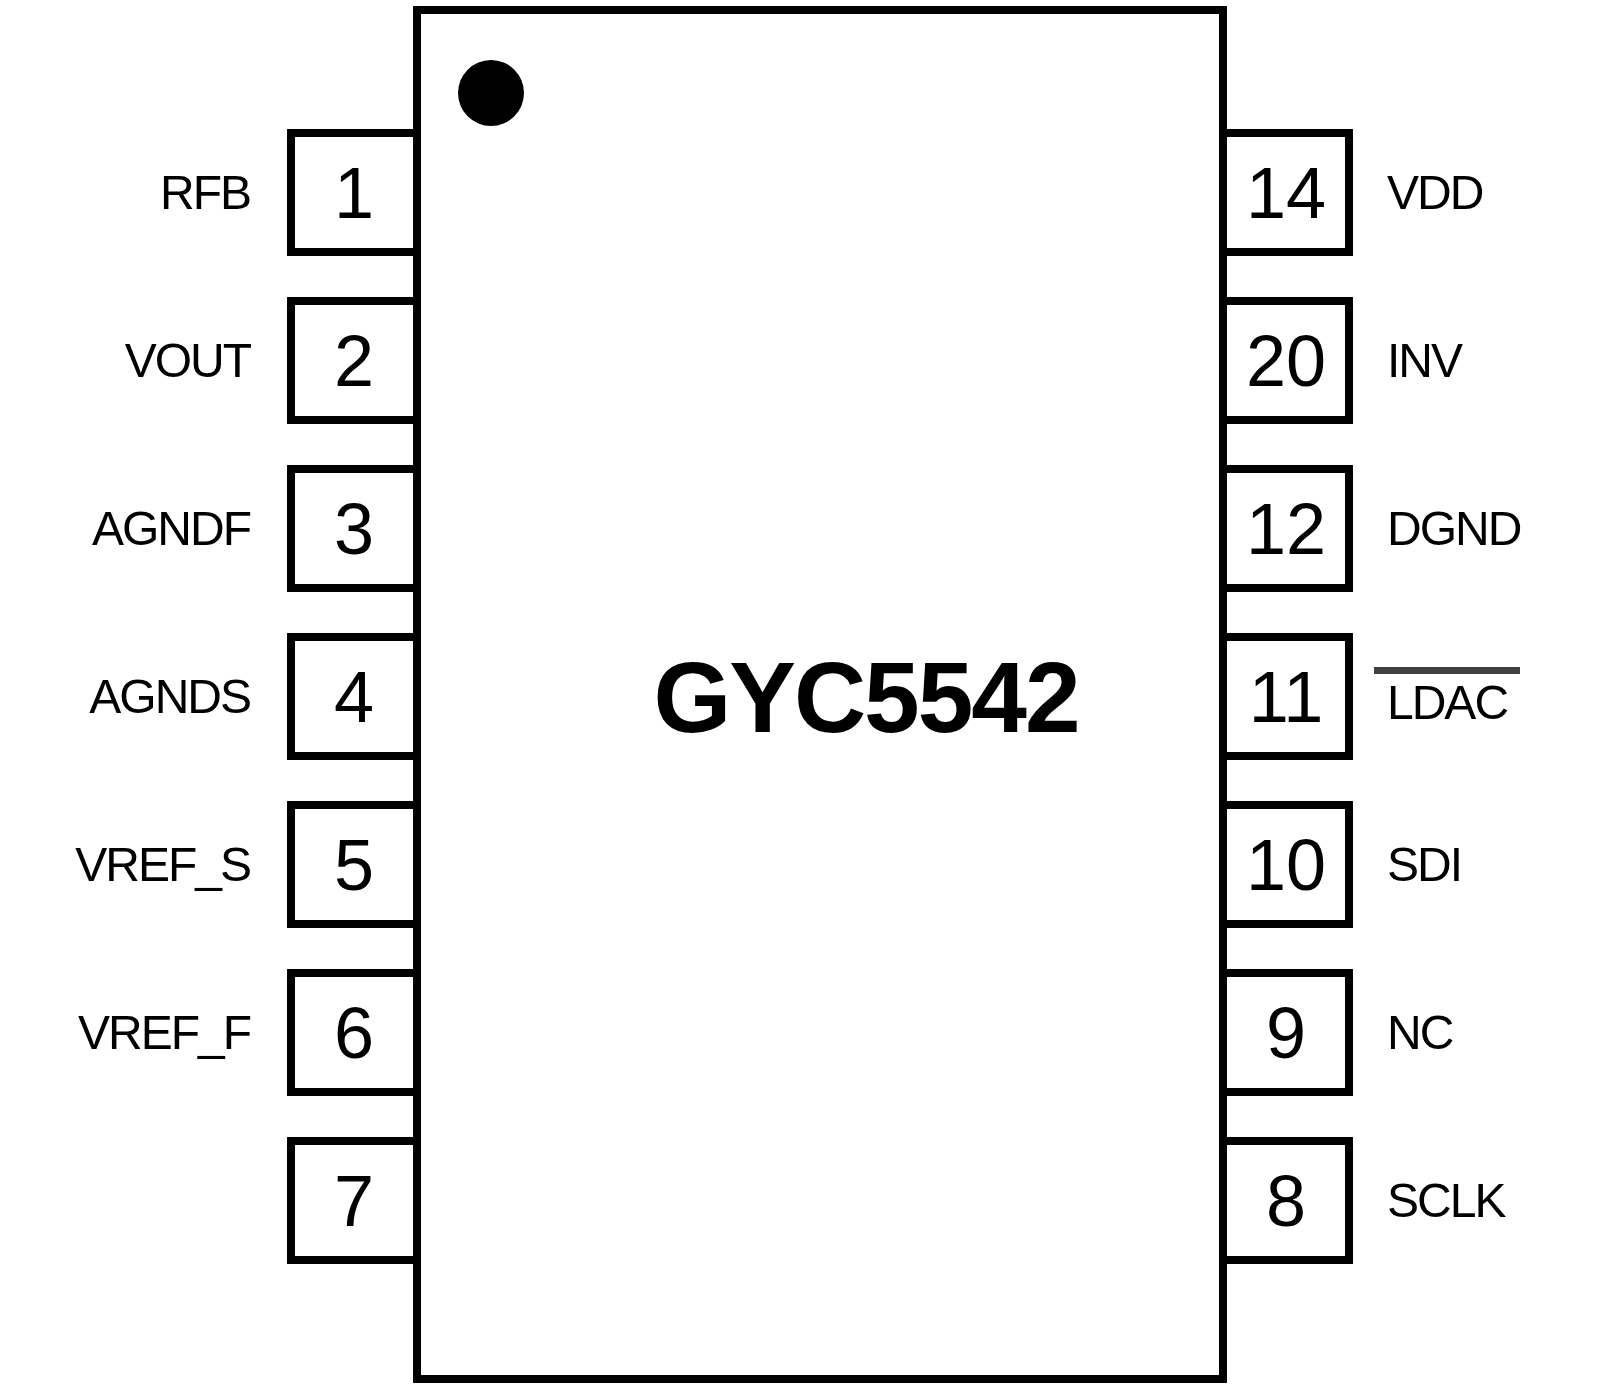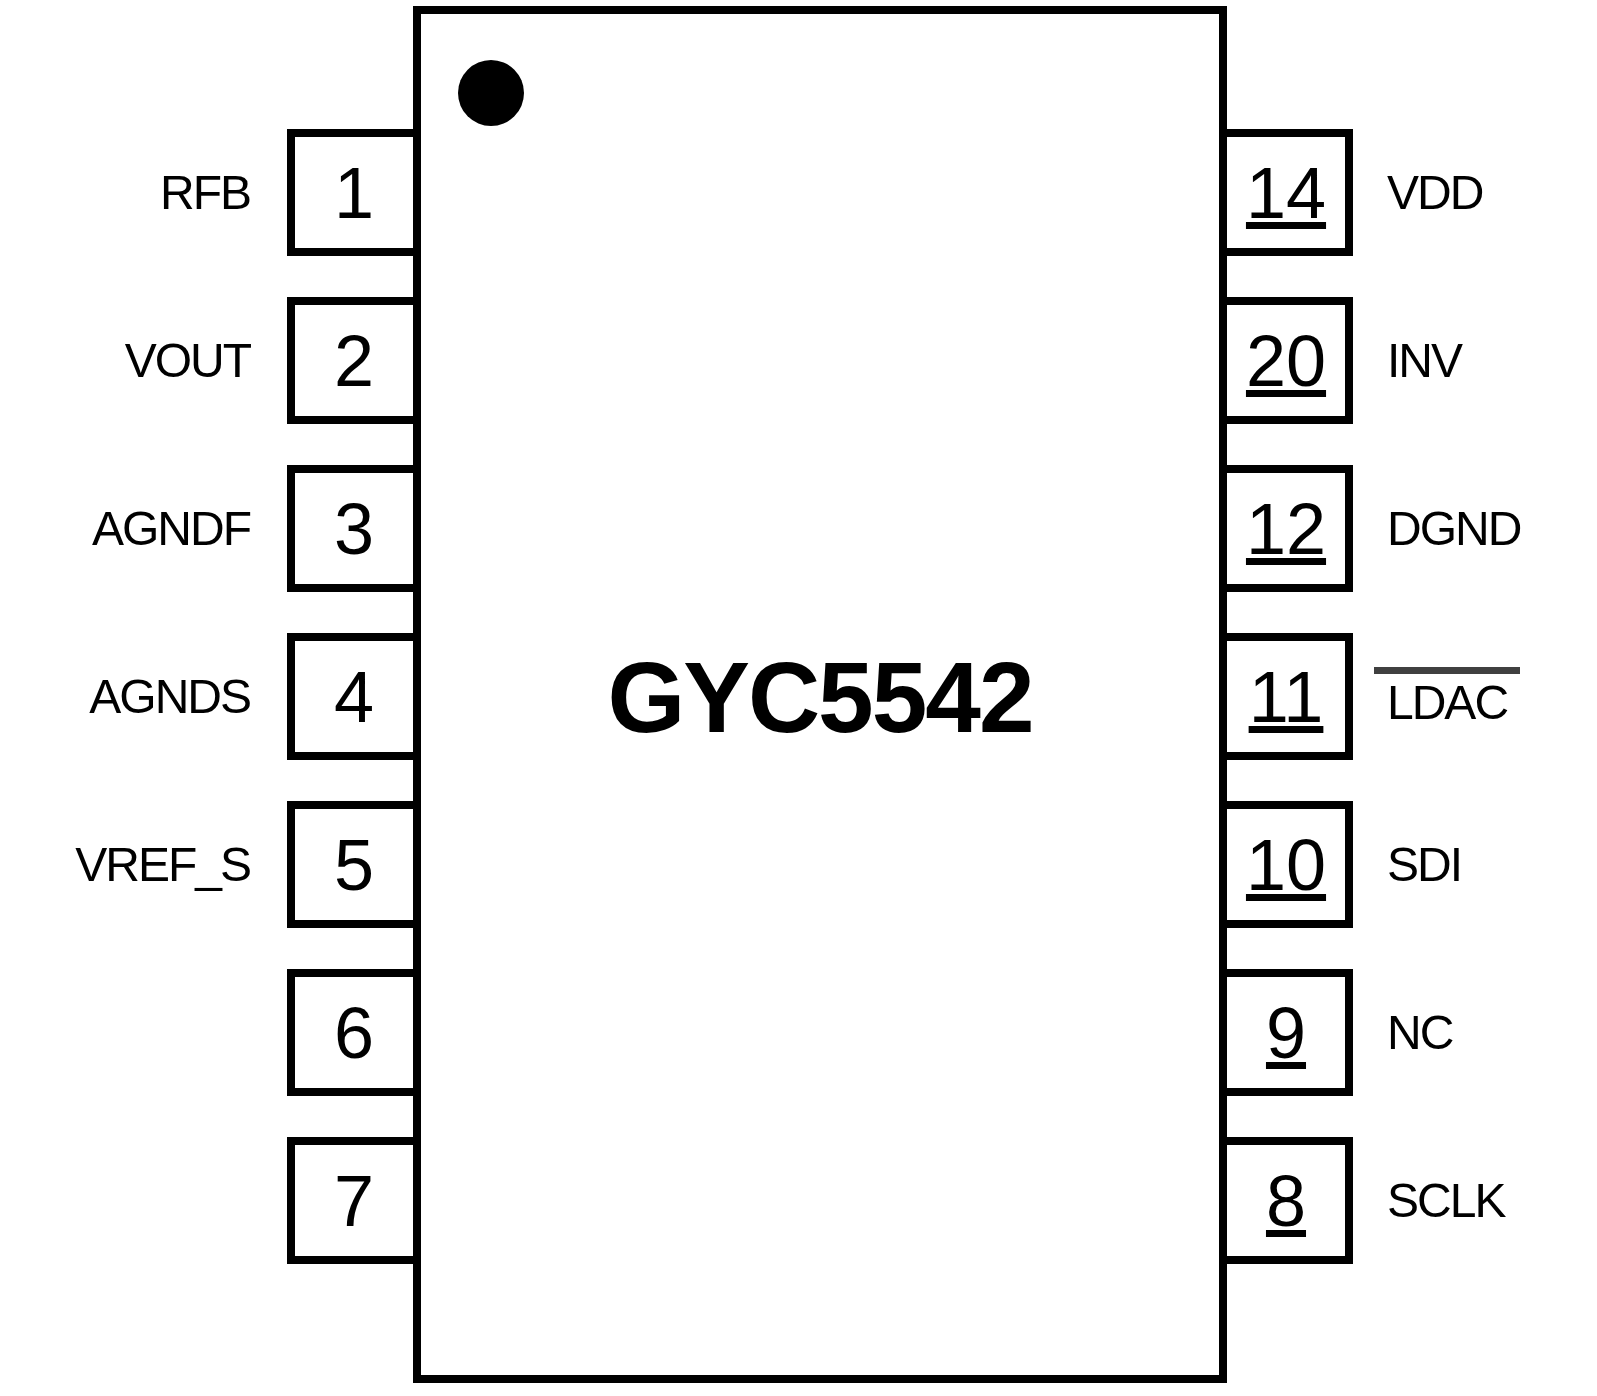--- a/index.html
+++ b/index.html
@@ -13,30 +13,30 @@
     position:absolute; left:413px; top:6px; width:814px; height:1377px;
     border:8px solid #000; box-sizing:border-box; background:#fff;
   }
   .pin1-dot {
     position:absolute; left:458px; top:60px; width:66px; height:66px;
     border-radius:50%; background:#000;
   }
   .chip-title {
     position:absolute; left:413px; top:617px; width:814px; height:160px;
     display:flex; align-items:center; justify-content:center;
-    font-size:100px; font-weight:bold; letter-spacing:-2px;
+    font-size:100px; font-weight:bold; letter-spacing:-2px;padding-left:46px;
   }
   .pin-box {
     position:absolute; width:134px; height:127px;
     border:8px solid #000; box-sizing:border-box; background:#fff;
     display:flex; align-items:center; justify-content:center;
     font-size:72px; line-height:1;
   }
   .pin-box.left  { left:287px; }
-  .pin-box.right { left:1219px;text-decoration:underline; }
+  .pin-box.right { left:1219px; }
   .pin-label {
     position:absolute; height:127px;
     display:flex; align-items:center;
     font-size:48px; letter-spacing:-2px; line-height:1;
     white-space:nowrap;
   }
   .pin-label.left  { left:0; width:250px; justify-content:flex-end; }
   .pin-label.right { left:1387px; justify-content:flex-start; }
   
   .ov { border-top:7px solid #404040; padding:5px 13px 0 13px; margin:0 -13px; display:inline-block; }
@@ -78,20 +78,23 @@
       <span>4</span>
     </div>
 
   <div class="pin-label left" style="top:801px">
       <span>VREF_S</span>
     </div>
   <div class="pin-box left" style="top:801px">
       <span>5</span>
     </div>
 
+  <div class="pin-label left" style="top:969px">
+      <span>VREF_F</span>
+    </div>
   <div class="pin-box left" style="top:969px">
       <span>6</span>
     </div>
 
   <div class="pin-box left" style="top:1137px">
       <span>7</span>
     </div>
 
   <div class="pin-box right" style="top:129px">
       <span>14</span>

